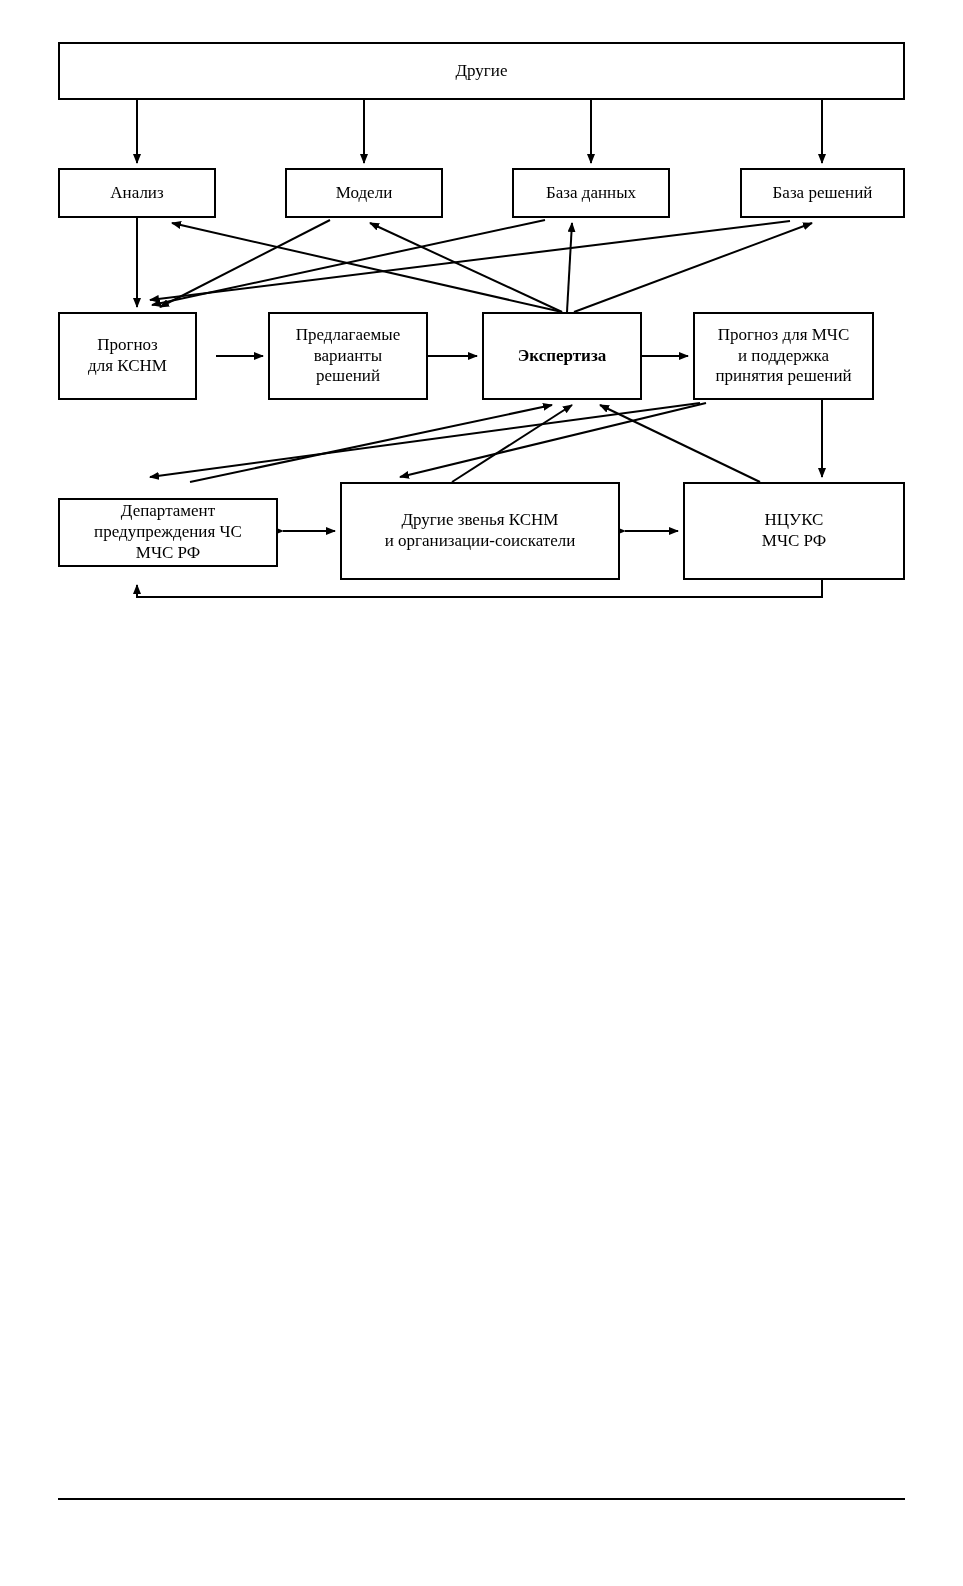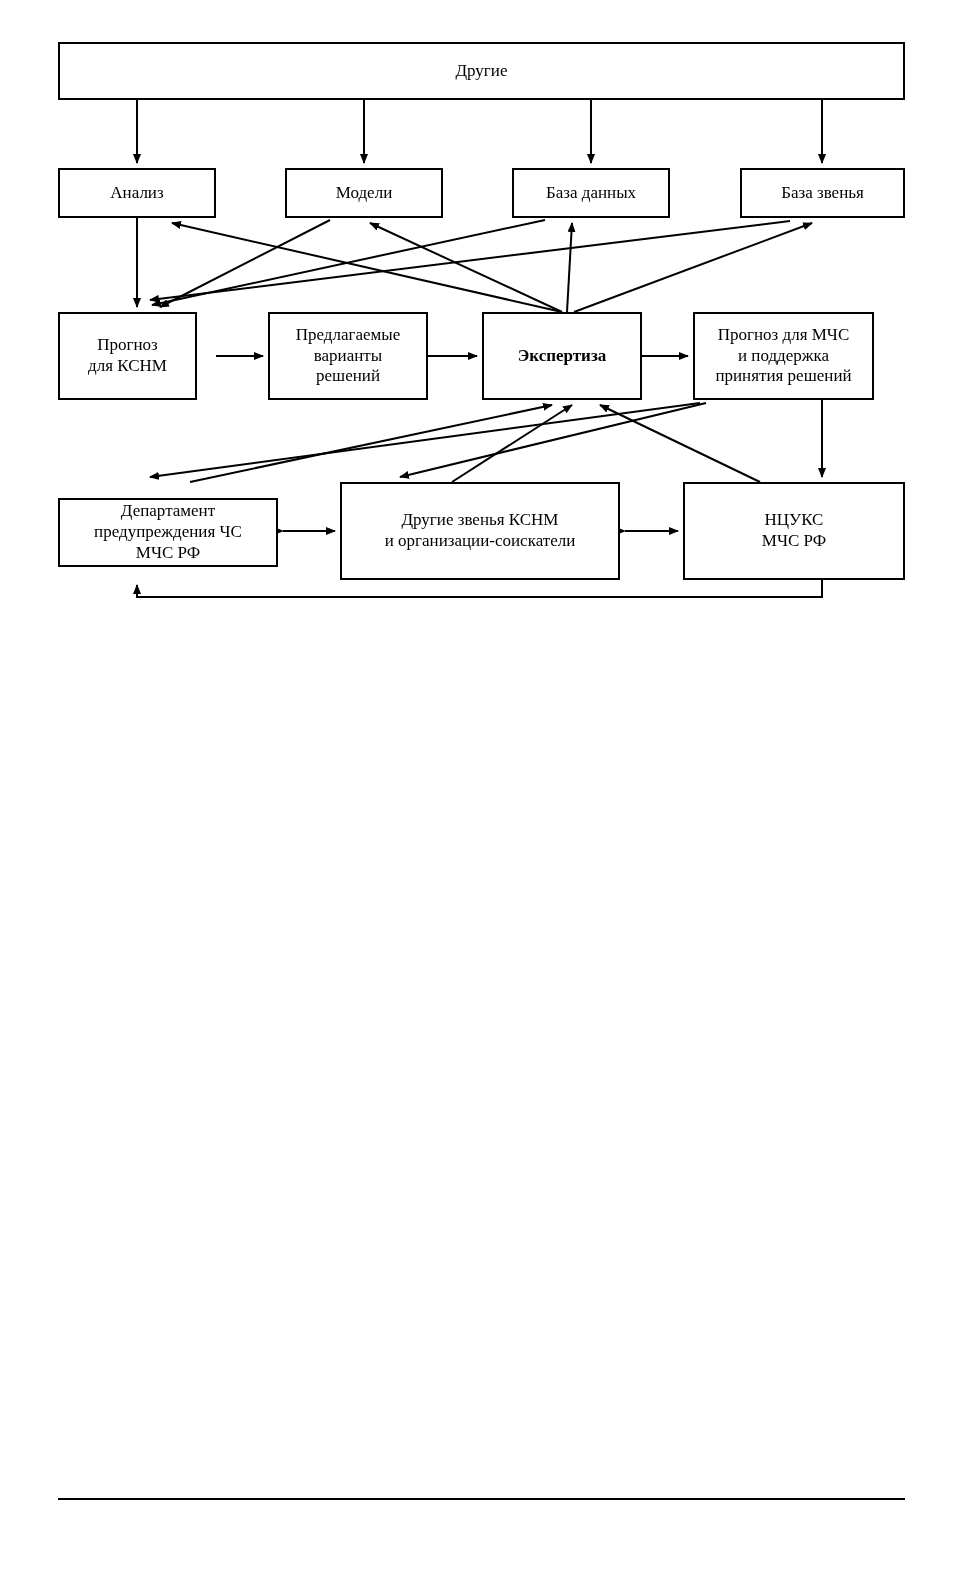--- a/index.html
+++ b/index.html
@@ -127,21 +127,21 @@
 
   <div class="node" style="left:285px;top:168px;width:158px;height:50px;">
     <span class="label">Модели</span>
   </div>
 
   <div class="node" style="left:512px;top:168px;width:158px;height:50px;">
     <span class="label">База данных</span>
   </div>
 
   <div class="node" style="left:740px;top:168px;width:165px;height:50px;">
-    <span class="label">База звенья</span>
+    <span class="label">База решений</span>
   </div>
 
   <div class="node" style="left:58px;top:312px;width:139px;height:88px;">
     <span class="label">Прогноз
 для КСНМ</span>
   </div>
 
   <div class="node" style="left:268px;top:312px;width:160px;height:88px;">
     <span class="label">Предлагаемые
 варианты

